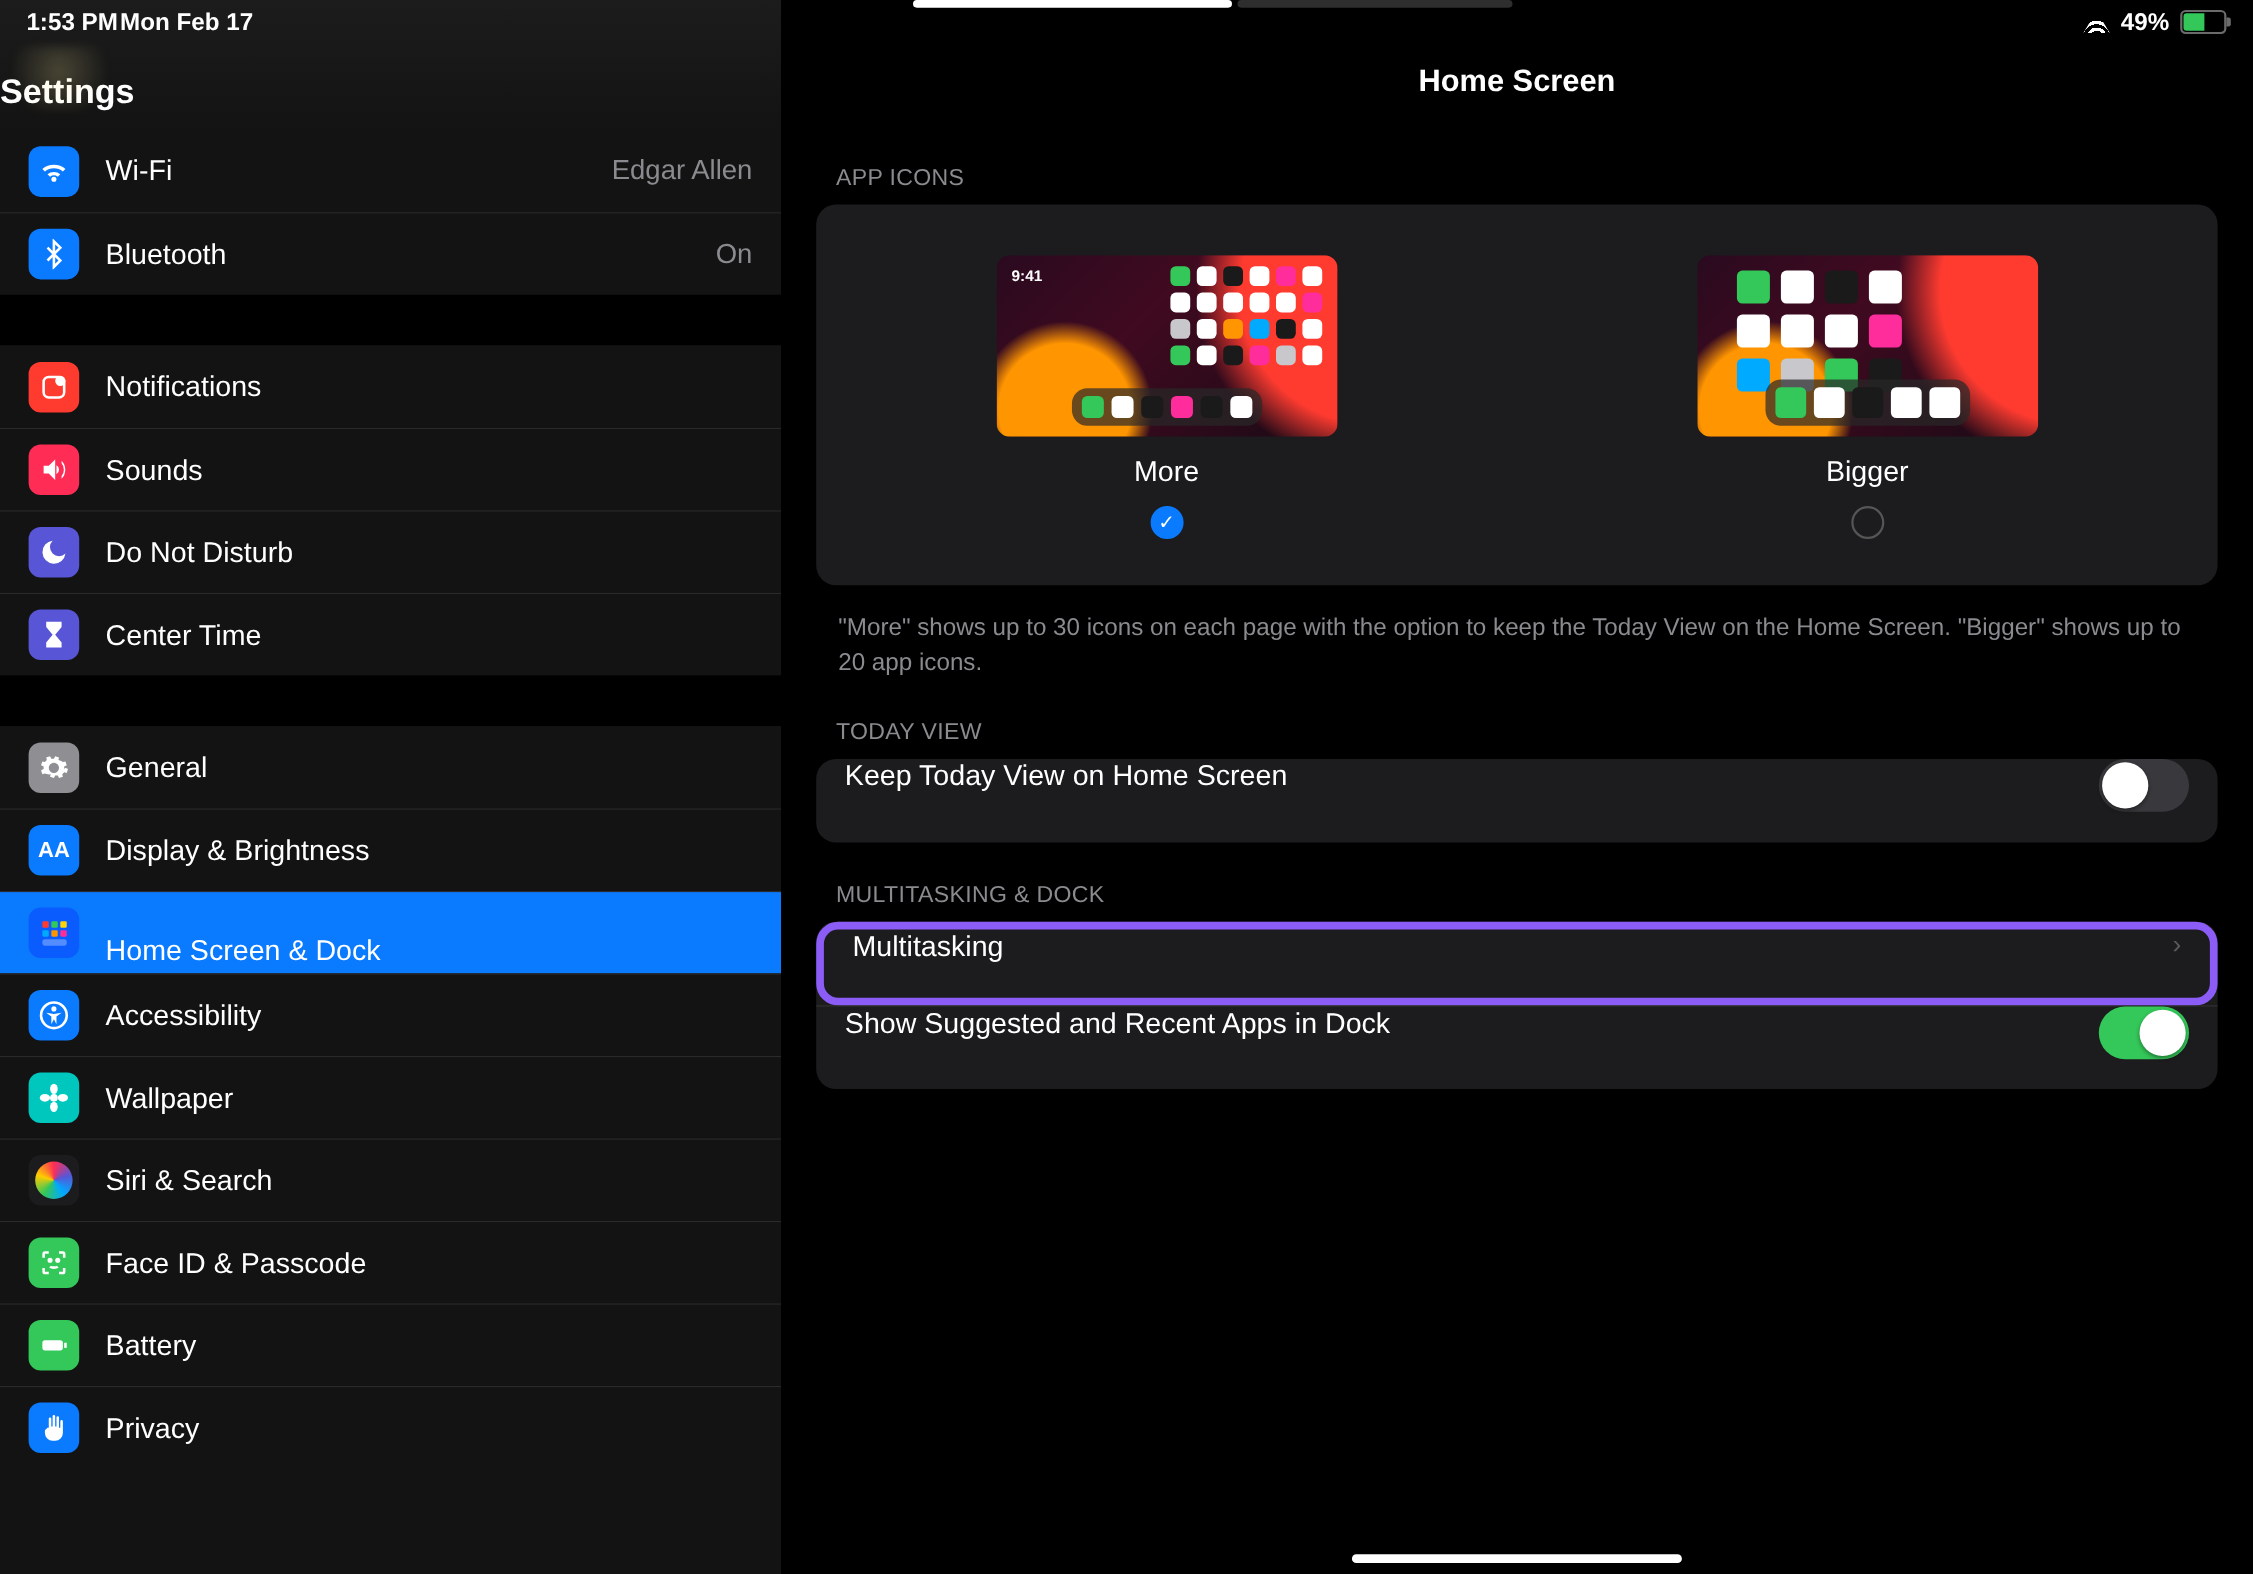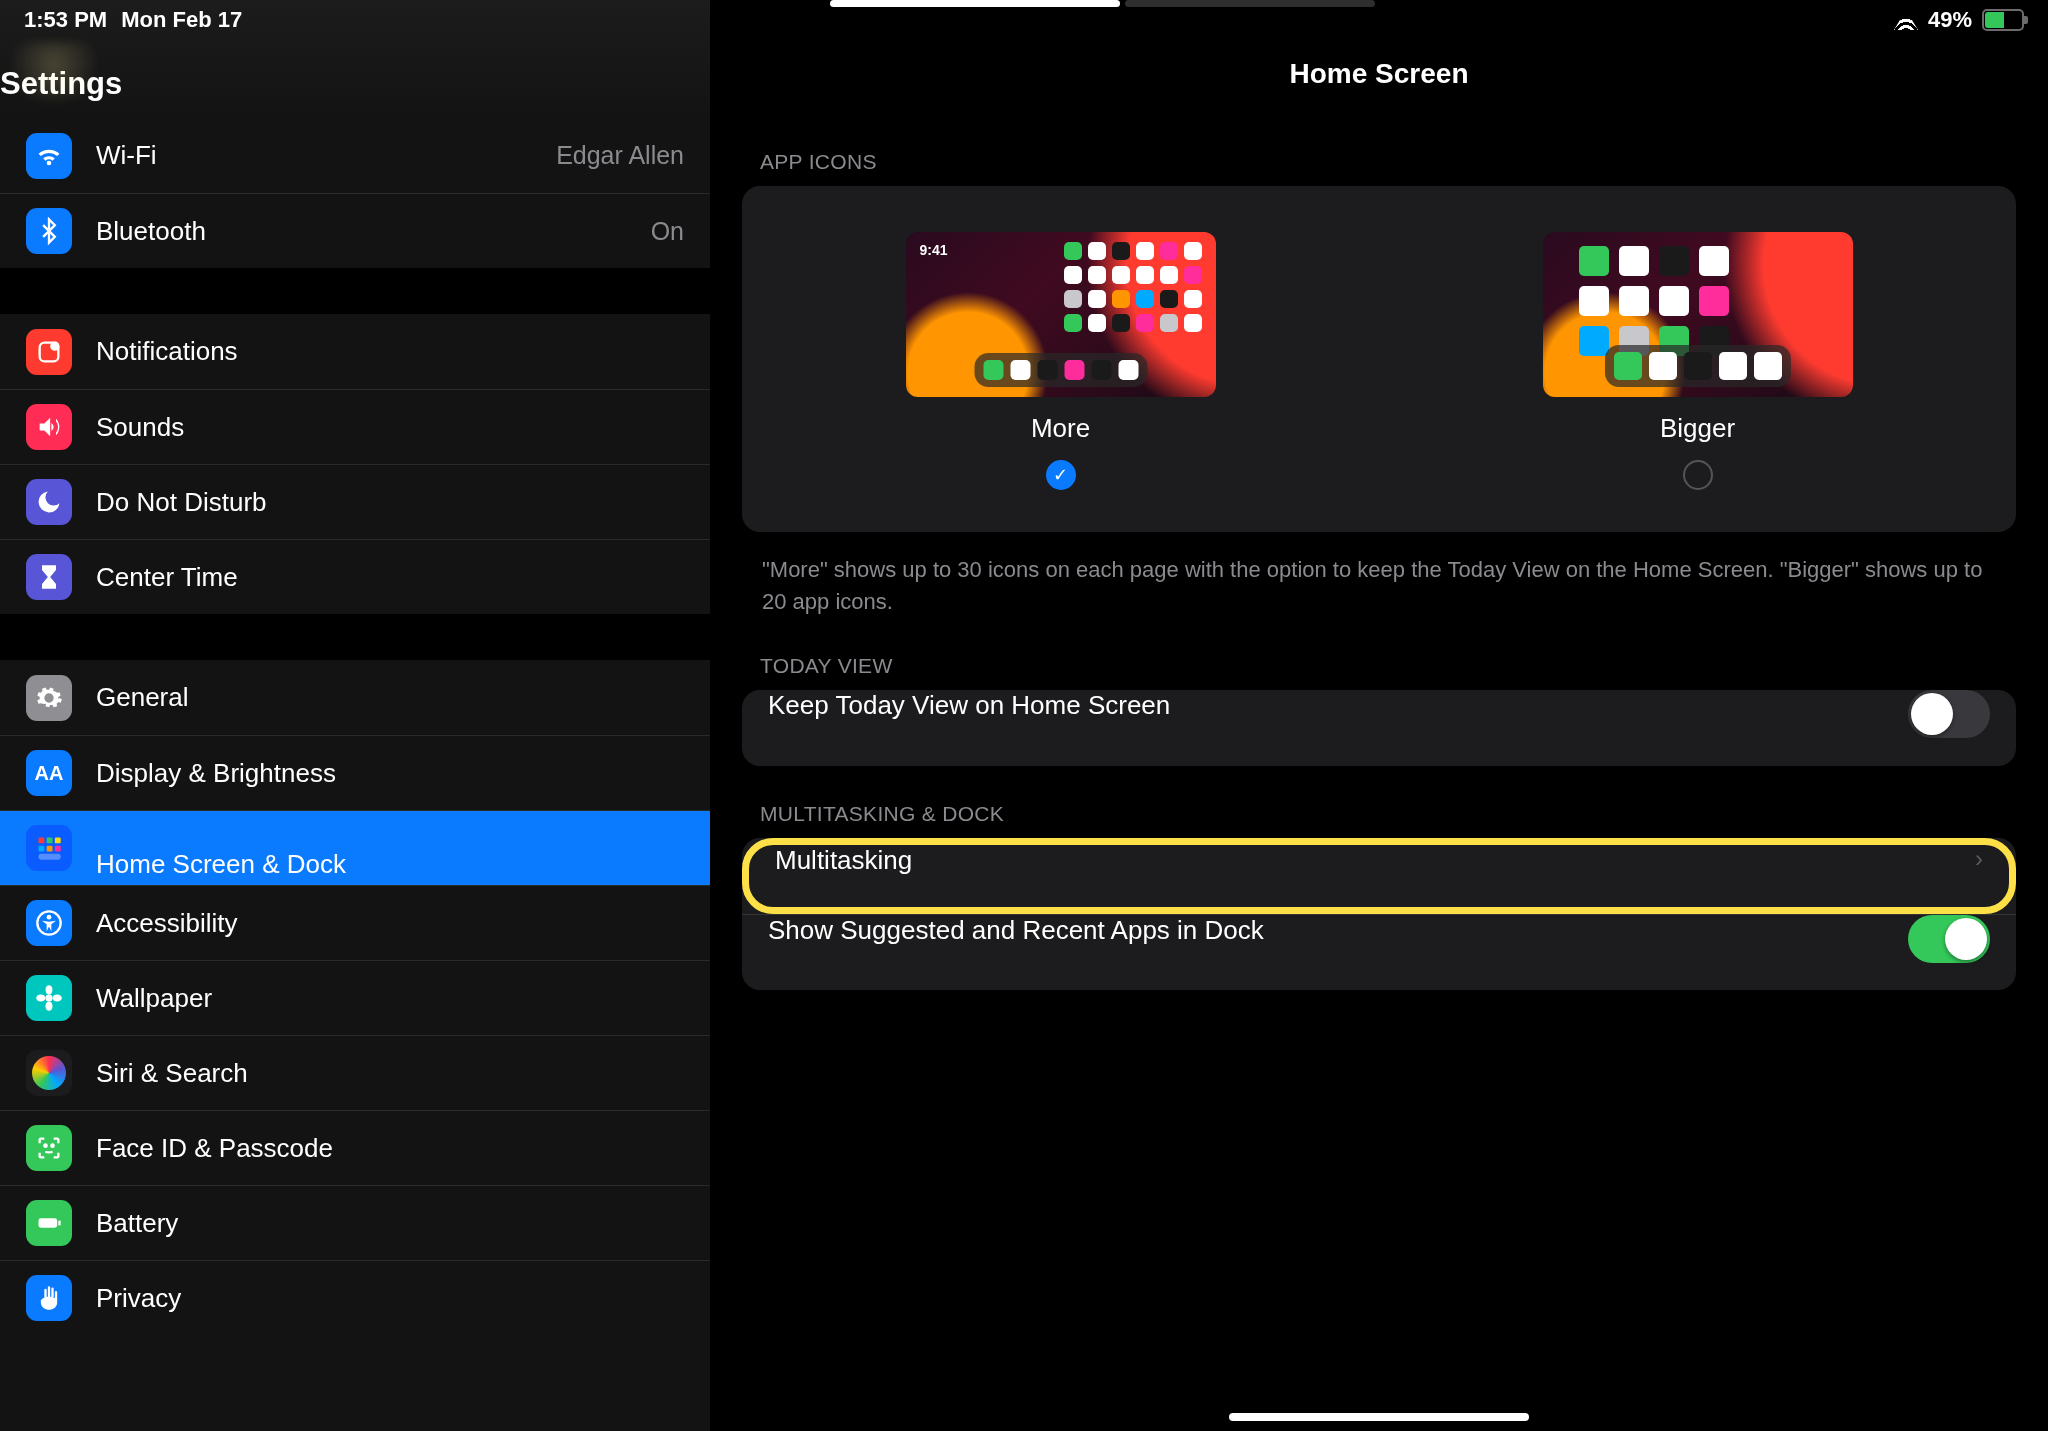--- a/index.html
+++ b/index.html
@@ -1,20 +1,20 @@
 <!DOCTYPE html>
 <html><head>
 <meta charset="utf-8">
 <style>
   * { box-sizing: border-box; margin: 0; padding: 0; }
   html, body { width: 2048px; height: 1431px; font-family: -apple-system, "Helvetica Neue", Arial, sans-serif; background: #000; color: #fff; overflow: hidden; }
 
   
   .statusbar { position: absolute; top: 0; left: 0; right: 0; height: 40px; display: flex; justify-content: space-between; align-items: center; padding: 0 24px; font-size: 22px; font-weight: 600; z-index: 10; }
-  .statusbar .left { display: flex; gap: 14px; }
+  .statusbar .left { display: flex; gap: 2px; }
   .statusbar .right { display: flex; gap: 10px; align-items: center; }
   .wifi-ico { width: 24px; height: 20px; position: relative; }
   .wifi-ico::before { content:""; position:absolute; inset:0; background:
       radial-gradient(circle at 50% 120%, #fff 0 3px, transparent 3px),
       radial-gradient(circle at 50% 120%, transparent 6px, #fff 6px 9px, transparent 9px),
       radial-gradient(circle at 50% 120%, transparent 12px, #fff 12px 15px, transparent 15px);
       clip-path: polygon(0 100%, 50% 0, 100% 100%);
   }
   .battery { width: 42px; height: 22px; border: 2px solid #6b6b6b; border-radius: 5px; position: relative; }
   .battery::after { content:""; position:absolute; right:-6px; top:5px; width:4px; height:8px; background:#6b6b6b; border-radius:0 2px 2px 0; }
@@ -83,21 +83,21 @@
   .settings-row { display:flex; align-items:flex-start; height:76px; padding:0 26px; font-size:26px; }
   .settings-row + .settings-row { border-top:1px solid #333; }
   .settings-row .label { flex:1; }
   .chev { color:#5a5a5f; font-size:24px; }
 
   .switch { width:82px; height:48px; border-radius:24px; background:#39393d; position:relative; }
   .switch .knob { position:absolute; top:3px; left:3px; width:42px; height:42px; border-radius:50%; background:#fff; box-shadow:0 2px 4px rgba(0,0,0,.4); }
   .switch.on { background:#34c759; }
   .switch.on .knob { left:auto; right:3px; }
 
-  .highlight-ring { border:7px solid #fde047; border-radius:31px; }
+  .highlight-ring { border:7px solid #8b5cf6; border-radius:20px; }
 
   .home-indicator { position:absolute; bottom:10px; left:50%; transform:translateX(-50%); width:300px; height:8px; background:#fff; border-radius:4px; }
 
   
   .c-w{background:#fff}.c-p{background:#ff2d9b}.c-g{background:#34c759}.c-o{background:#ff9500}.c-b{background:#0af}.c-k{background:#1a1a1a}.c-gr{background:#c7c7cc}
 </style>
 </head>
 <body>
 
 <div class="statusbar">

